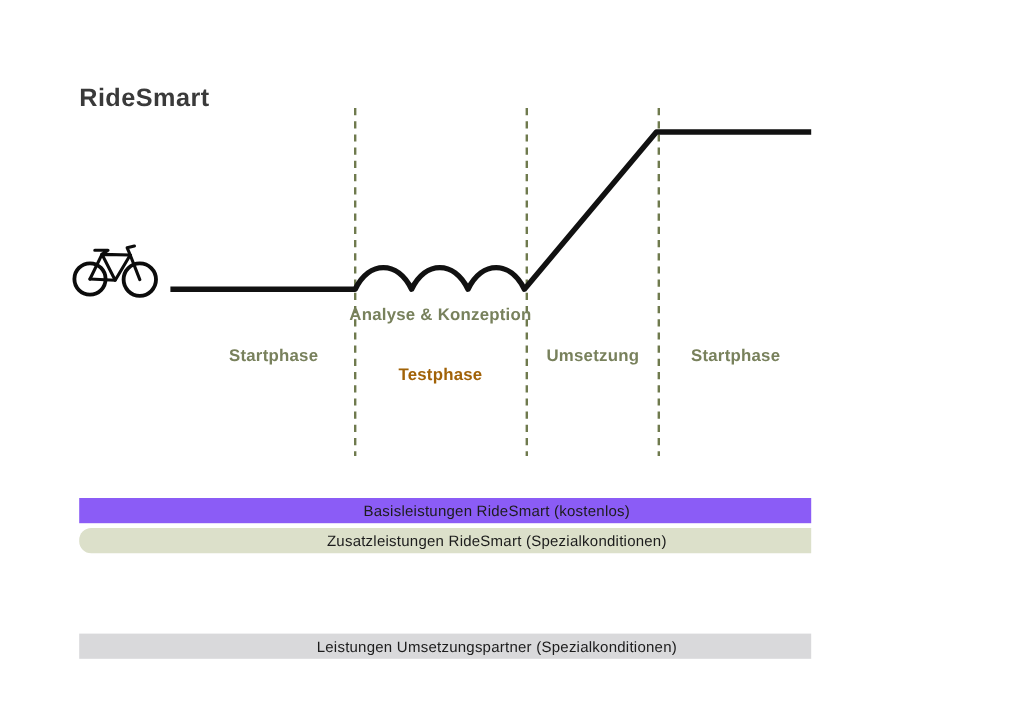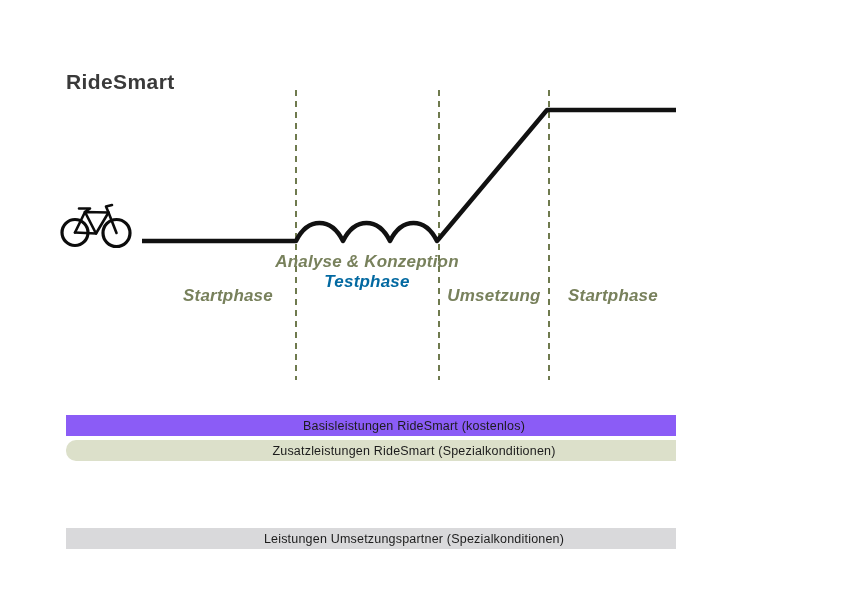--- a/index.html
+++ b/index.html
@@ -11,22 +11,22 @@
     overflow:hidden;
   }
   .logo{
     position:absolute;left:66px;top:70px;
     font-size:21px;font-weight:700;color:#3a3a3a;
     letter-spacing:.4px;
   }
   .diagram-svg{position:absolute;left:0;top:0;}
   .phase-label{
     position:absolute;transform:translate(-50%,-50%);
-    font-size:17px;font-weight:700;color:#78815c;
-    white-space:nowrap;letter-spacing:.2px;text-align:right;font-style:italic;
+    font-size:14px;font-weight:700;color:#78815c;
+    white-space:nowrap;letter-spacing:.2px;text-align:right;
   }
   .phase-label.two-line{line-height:16px;}
   .legend-bar{
     position:absolute;left:66px;width:696px;height:21px;
     display:flex;align-items:center;justify-content:center;
     font-size:12.5px;color:#1c1c1c;letter-spacing:.2px;
   }
   .bar-1{top:415px;background:#b5bf93;}
   .bar-2{top:440px;background:#dce0ca;border-radius:10px;}
   .bar-3{top:492px;background:#d9d9db;margin-top:36px;}
@@ -58,21 +58,21 @@
       <path d="M85,212 L96,233.5 L108.5,212.5 Z" stroke-width="2.6"></path>
       <path d="M75,232.5 L85,212" stroke-width="2.6"></path>
       <path d="M75,232.5 L96,233.5" stroke-width="2.6"></path>
       <path d="M108.5,212.5 L116.5,233" stroke-width="2.6"></path>
       <path d="M79,208.5 L90,208.5 L85,212" stroke-width="2.6"></path>
       <path d="M108.5,212.5 L106,206.5 L112,205" stroke-width="2.6"></path>
     </g>
   </svg>
 
   <div class="phase-label" style="left: 228px; top: 296px; color: rgb(120, 129, 92);">Startphase</div>
-  <div class="phase-label" style="left: 367px; top: 282px; color: #0369a1;">Testphase</div>
+  <div class="phase-label" style="left: 367px; top: 312px; color: #a16207;">Testphase</div>
   <div class="phase-label" style="left: 494px; top: 296px; color: rgb(120, 129, 92);">Umsetzung</div>
   <div class="phase-label" style="left: 613px; top: 296px; color: rgb(120, 129, 92);">Startphase</div>
 
   <div class="phase-label" style="left: 367px; top: 262px; color: rgb(120, 129, 92);">Analyse &amp; Konzeption</div>
 
   <div class="legend-bar bar-1" style="background-color: #8b5cf6;">
     <span>Basisleistungen RideSmart (kostenlos)</span>
   </div>
   <div class="legend-bar bar-2" style="background-color: rgb(220, 224, 202);">
     <span>Zusatzleistungen RideSmart (Spezialkonditionen)</span>

